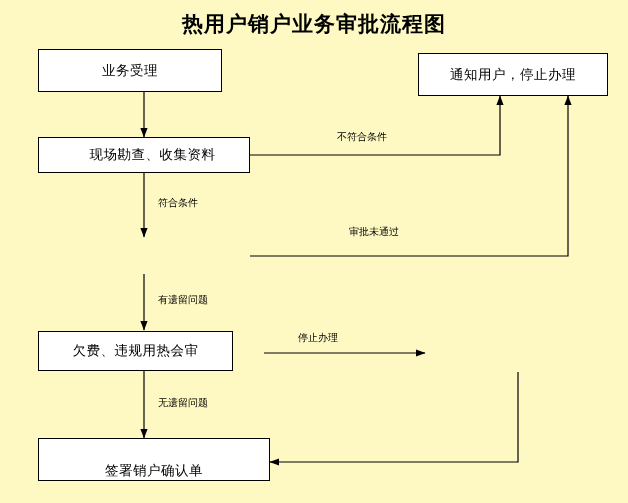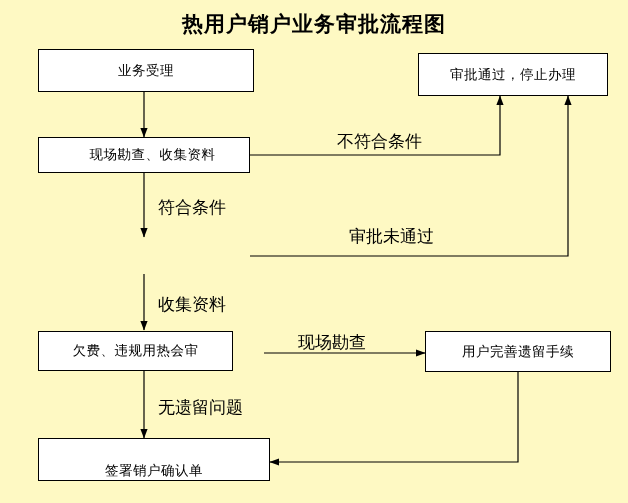--- a/index.html
+++ b/index.html
@@ -36,21 +36,21 @@
     display: flex;
     align-items: center;
     justify-content: center;
     font-size: 13.5px;
     color: #000000;
     letter-spacing: 0.5px;
     z-index: 3;
   }
   .edge-label {
     position: absolute;
-    font-size: 17px;
+    font-size: 10px;
     color: #000000;
     white-space: nowrap;
     z-index: 4;
     background: transparent;
   }
   svg.wires {
     position: absolute;
     left: 0;
     top: 0;
     width: 628px;
@@ -84,50 +84,47 @@
       <line x1="144" y1="274" x2="144" y2="330" marker-end="url(#arrow)"></line>
 
       <line x1="264" y1="353" x2="425" y2="353" marker-end="url(#arrow)"></line>
 
       <line x1="144" y1="371" x2="144" y2="438" marker-end="url(#arrow)"></line>
 
       <polyline points="518,372 518,462 270,462" marker-end="url(#arrow)"></polyline>
     </g>
   </svg>
 
-  <div class="node" style="left:38px; top:49px; width:216px; height:43px;">
+  <div class="node" style="left:38px; top:49px; width:184px; height:43px;">
     <span>业务受理</span>
   </div>
 
   <div class="node" style="left:418px; top:53px; width:190px; height:43px;">
-    <span>审批通过，停止办理</span>
+    <span>通知用户，停止办理</span>
   </div>
 
   <div class="node" style="left:38px; top:137px; width:212px; height:36px;padding-left:17px;">
     <span>现场勘查、收集资料</span>
   </div>
 
 
   <div class="node" style="left:38px; top:331px; width:195px; height:40px;">
     <span>欠费、违规用热会审</span>
   </div>
 
-  <div class="node" style="left:425px; top:331px; width:186px; height:41px;">
-    <span>用户完善遗留手续</span>
-  </div>
 
   <div class="node" style="left:38px; top:438px; width:232px; height:43px;align-items:flex-end;">
     <span>签署销户确认单</span>
   </div>
 
   <div class="edge-label" style="left:337px; top:130px;">不符合条件</div>
 
   <div class="edge-label" style="left:158px; top:196px;">符合条件</div>
 
   <div class="edge-label" style="left:349px; top:225px;text-align:center;">审批未通过</div>
 
-  <div class="edge-label" style="left:158px; top:293px;">收集资料</div>
+  <div class="edge-label" style="left:158px; top:293px;">有遗留问题</div>
 
-  <div class="edge-label" style="left:298px; top:331px;">现场勘查</div>
+  <div class="edge-label" style="left:298px; top:331px;">停止办理</div>
 
   <div class="edge-label" style="left:158px; top:396px;">无遗留问题</div>
 
 </div>
 
 </body></html>

